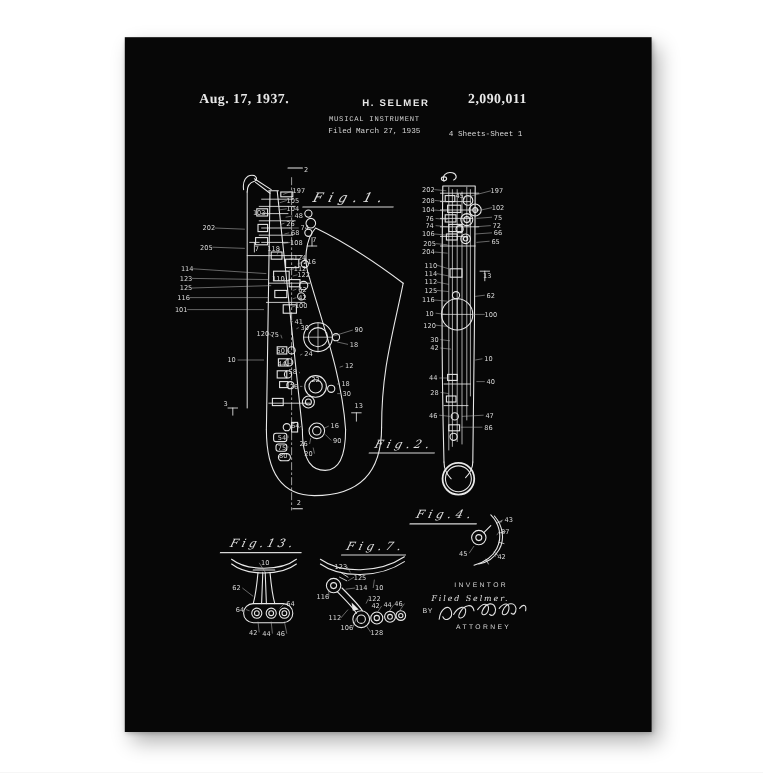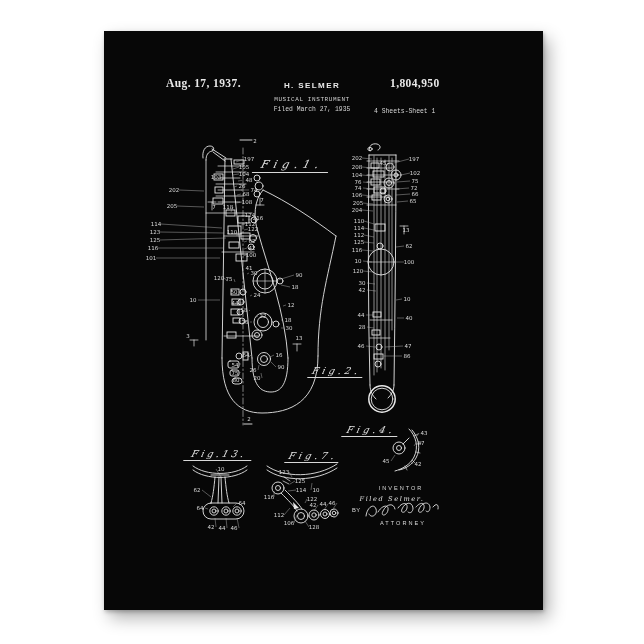--- a/index.html
+++ b/index.html
@@ -4,21 +4,21 @@
 <style>
   html,body{margin:0;padding:0;}
   .stage{position:relative;width:644px;height:644px;background:#ffffff;overflow:hidden;
          font-family:"Liberation Sans",sans-serif;}
   .poster{position:absolute;left:104px;top:31px;width:439px;height:579px;background:#070707;
           box-shadow:6px 8px 16px rgba(0,0,0,.30), 1px 2px 4px rgba(0,0,0,.25);}
   svg.art{position:absolute;left:0;top:0;width:644px;height:644px;}
   .txt{position:absolute;color:#e8e8e8;white-space:nowrap;}
   .h-date{left:166px;top:77px;font-family:"Liberation Serif",serif;font-weight:bold;font-size:11.5px;letter-spacing:.4px;}
   .h-num{left:390px;top:77px;font-family:"Liberation Serif",serif;font-weight:bold;font-size:11.5px;letter-spacing:.4px;}
-  .h-name{left:266px;top:81px;width:92px;text-align:center;font-weight:bold;font-size:8px;letter-spacing:1.4px;}
+  .h-name{left:266px;top:81px;width:92px;text-align:right;font-weight:bold;font-size:8px;letter-spacing:1.4px;}
   .h-title{left:256px;top:95.5px;width:112px;text-align:center;font-family:"Liberation Mono",monospace;font-size:6px;letter-spacing:.6px;color:#cfcfcf;}
   .h-filed{left:258px;top:106px;width:108px;text-align:center;font-family:"Liberation Mono",monospace;font-size:6.4px;color:#d6d6d6;}
   .h-sheet{left:374px;top:108px;font-family:"Liberation Mono",monospace;font-size:6.4px;color:#d6d6d6;}
   .figlabel{font-family:"DejaVu Serif",serif;font-style:italic;color:#e2e2e2;text-align:center;
             border-bottom:1px solid #d8d8d8;padding-bottom:1px;transform:skewX(-16deg);}
   .fl-1{left:254px;top:158px;width:76px;font-size:11px;letter-spacing:5px;}
   .fl-2{left:309px;top:365px;width:55px;font-size:9.5px;letter-spacing:3.5px;}
   .fl-4{left:343px;top:424px;width:56px;font-size:9.5px;letter-spacing:3.5px;}
   .fl-13{left:185px;top:448px;width:68px;font-size:9.5px;letter-spacing:3px;}
   .fl-7{left:286px;top:450px;width:54px;font-size:9.5px;letter-spacing:3.5px;}
@@ -400,21 +400,21 @@
         <text x="279" y="517">112</text>
         <line x1="294" y1="523" x2="297" y2="515" stroke="#b9b9b9" stroke-width="0.45"></line>
         <text x="289" y="525">106</text>
         <line x1="309" y1="527" x2="305" y2="521" stroke="#b9b9b9" stroke-width="0.45"></line>
         <text x="314" y="529">128</text>
       </g>
   </svg>
 
   <div class="txt h-date">Aug. 17, 1937.</div>
   <div class="txt h-name">H. SELMER</div>
-  <div class="txt h-num">1,804,950</div>
+  <div class="txt h-num">2,090,011</div>
   <div class="txt h-title">MUSICAL INSTRUMENT</div>
   <div class="txt h-filed">Filed March 27, 1935</div>
   <div class="txt h-sheet">4 Sheets-Sheet 1</div>
 
   <div class="txt figlabel fl-1">Fig.1.</div>
   <div class="txt figlabel fl-2">Fig.2.</div>
   <div class="txt figlabel fl-4">Fig.4.</div>
   <div class="txt figlabel fl-13">Fig.13.</div>
   <div class="txt figlabel fl-7">Fig.7.</div>
 

